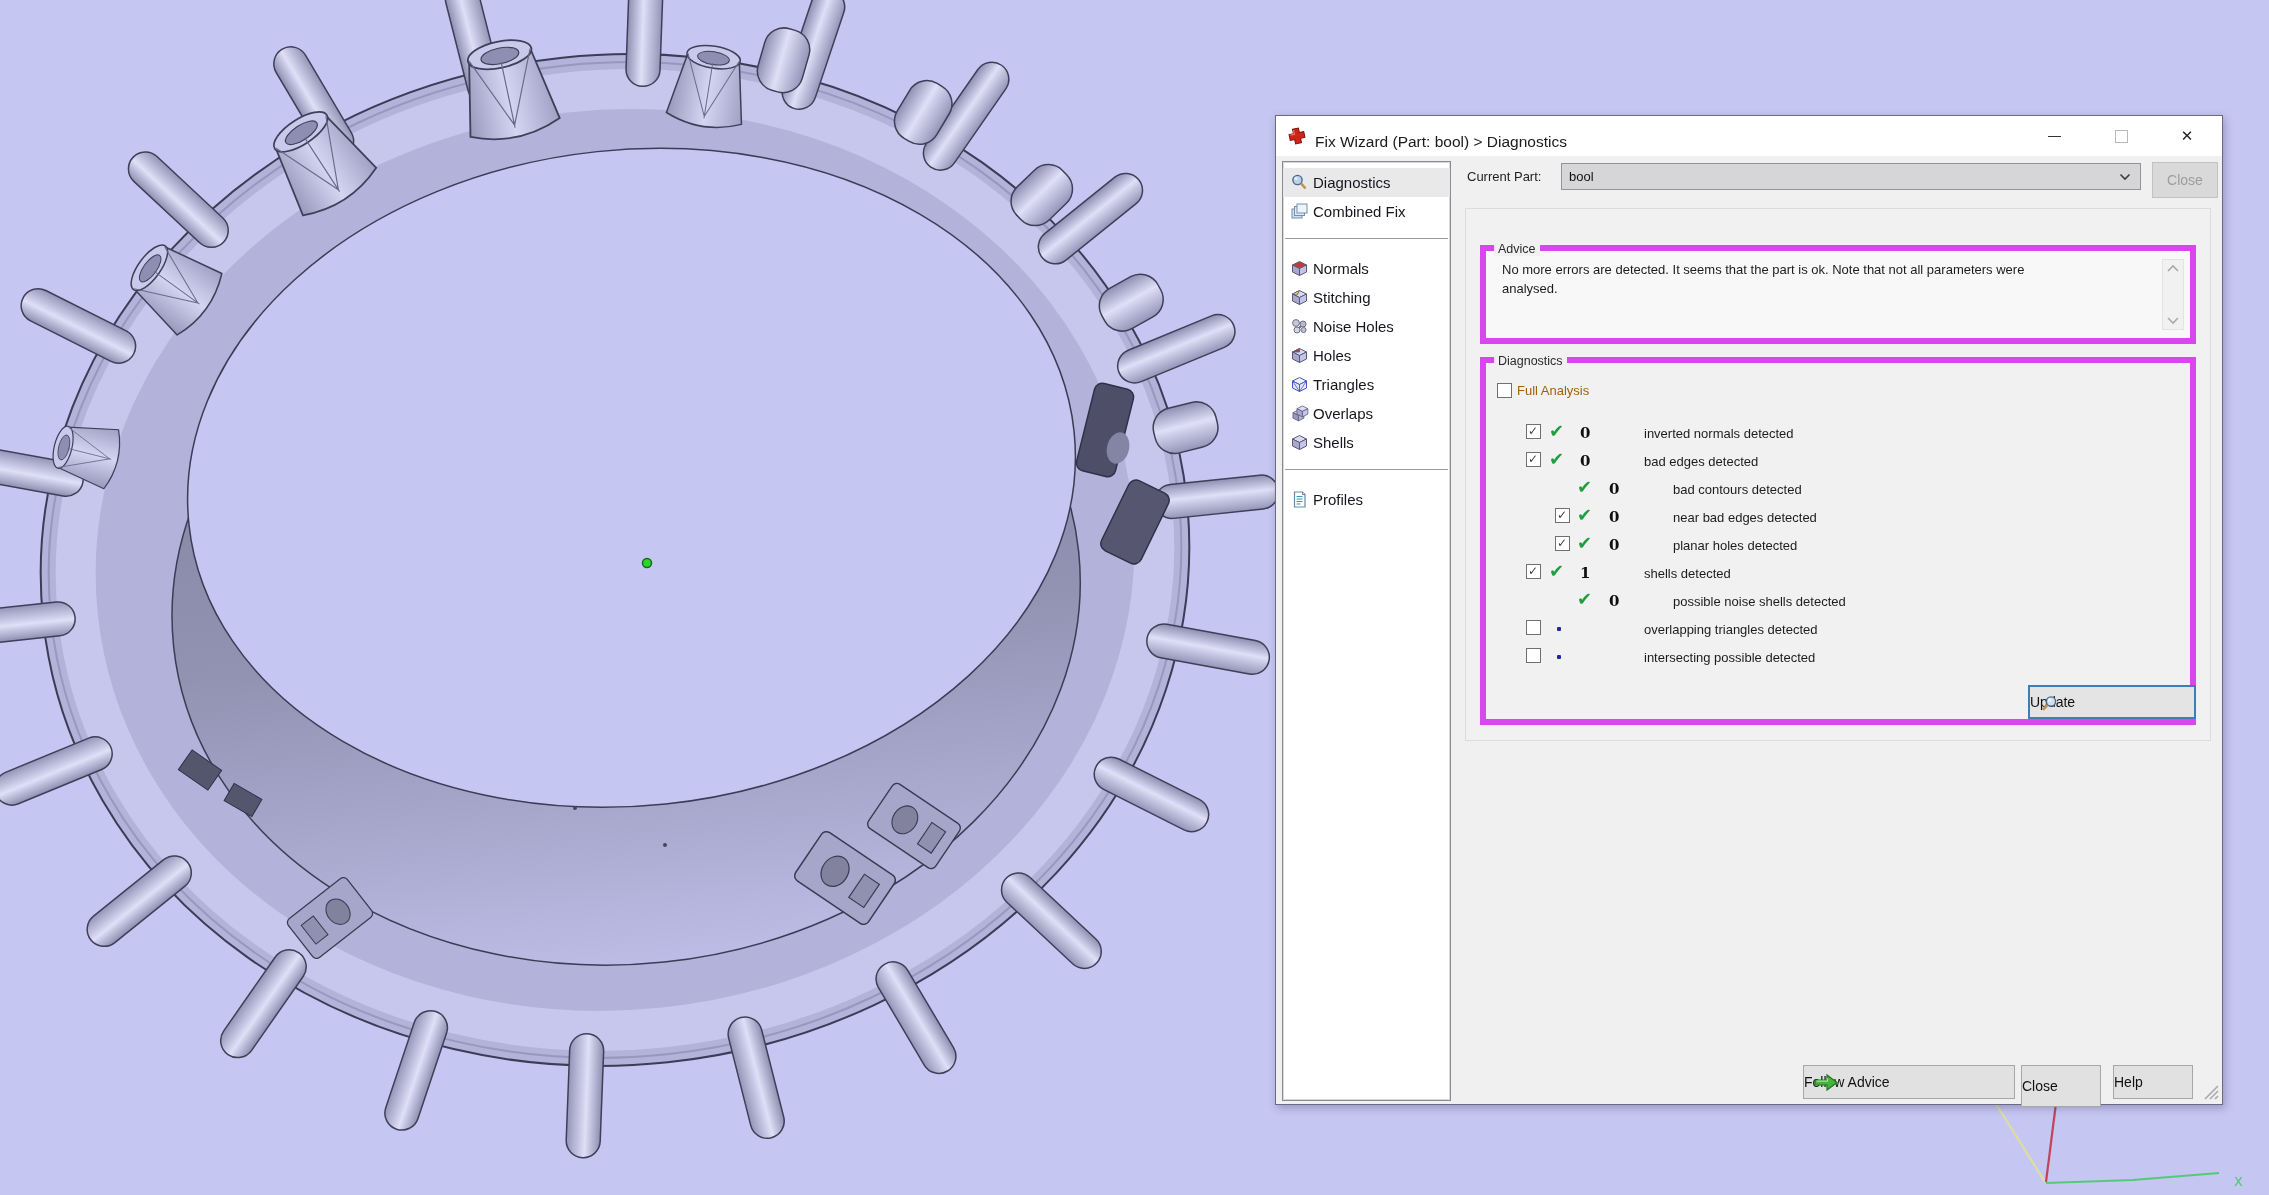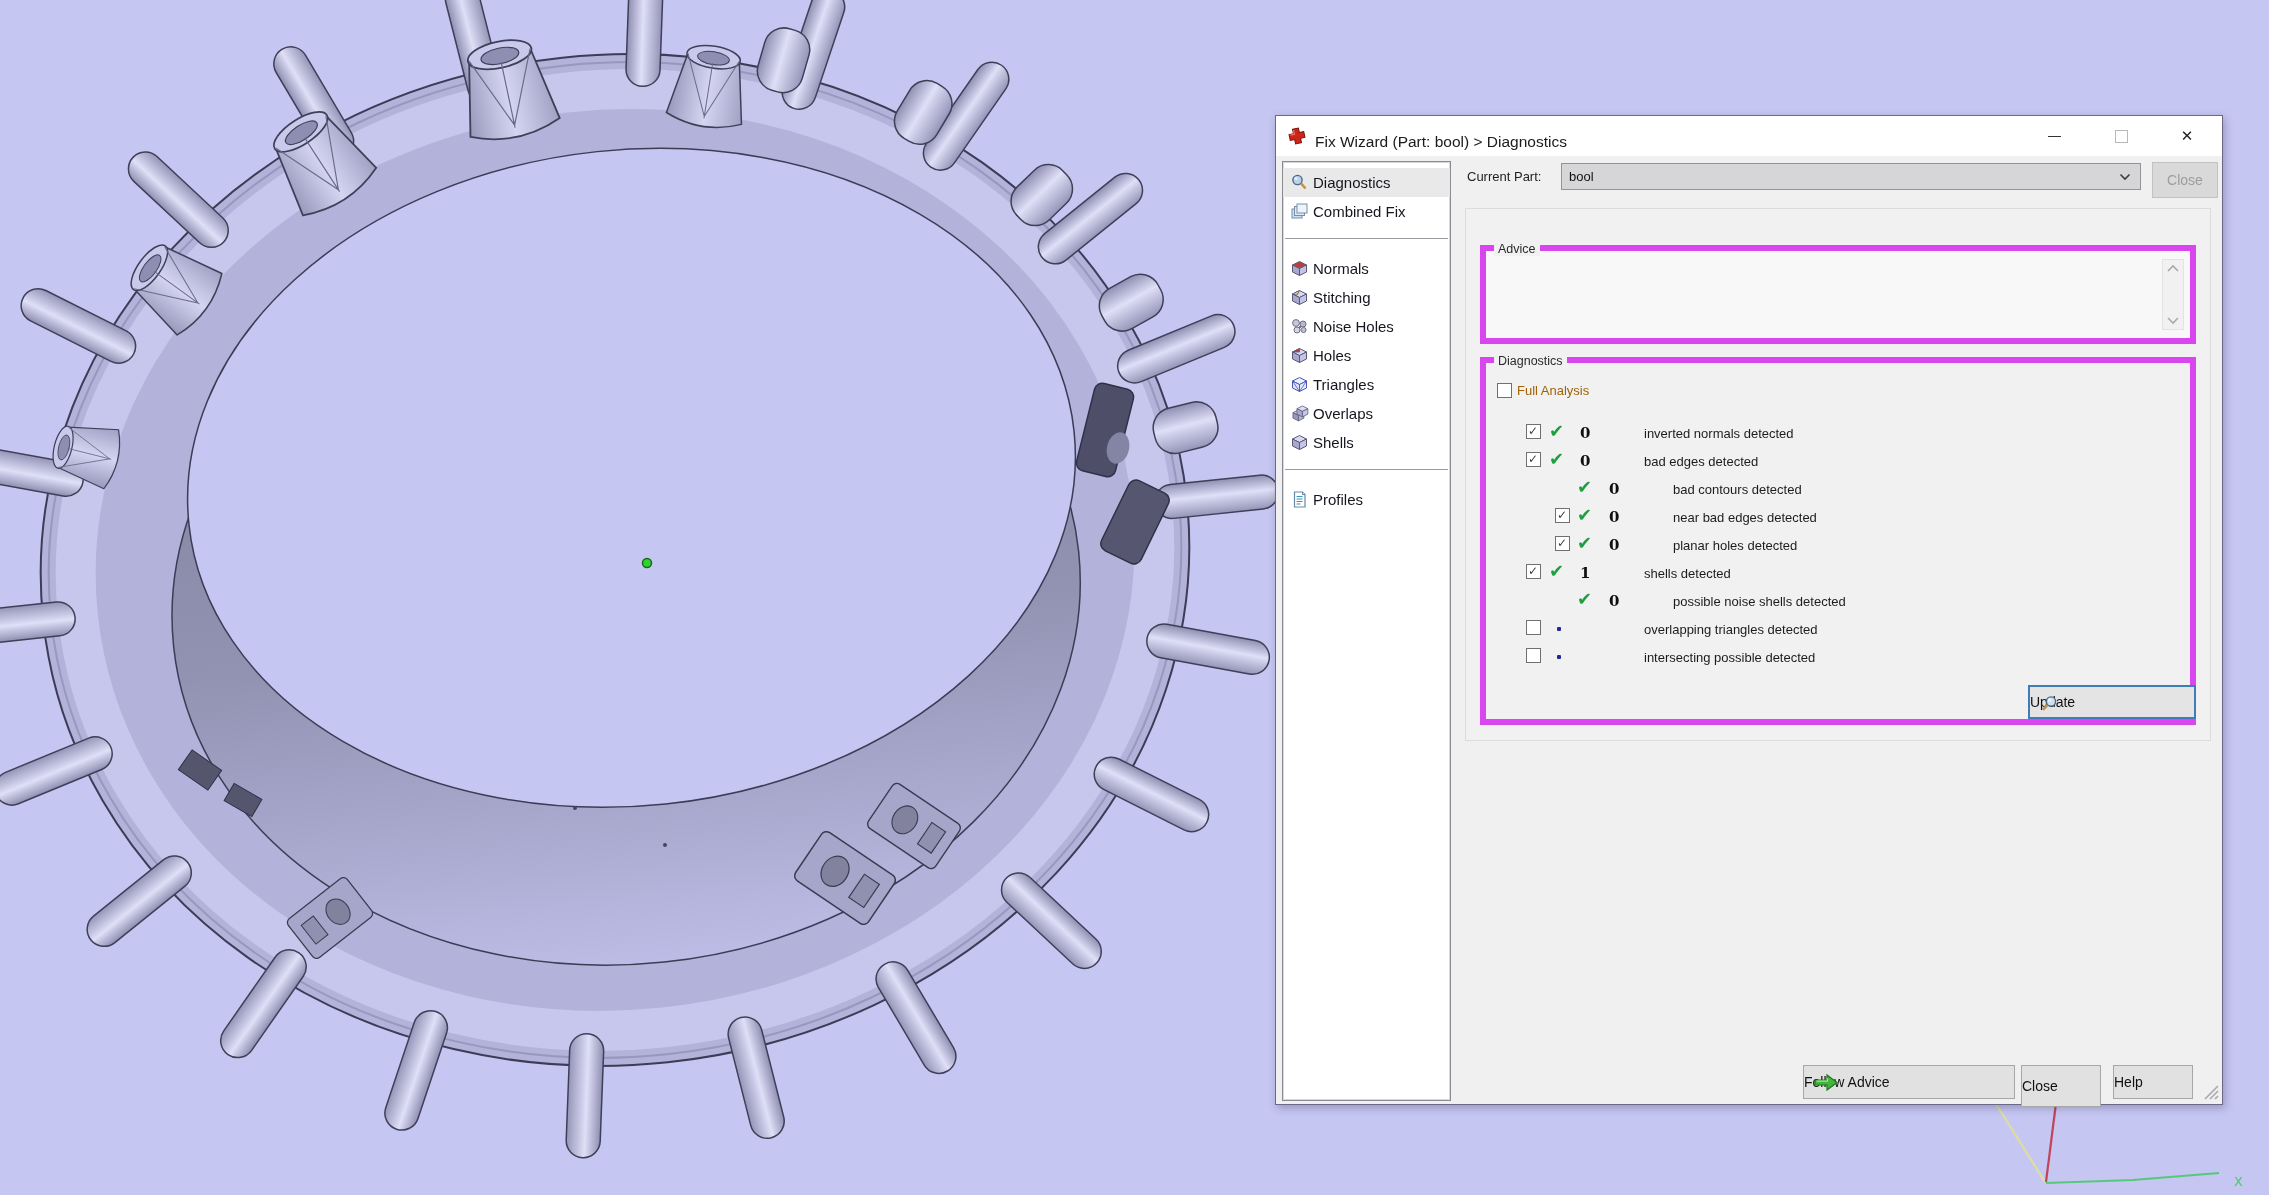--- a/index.html
+++ b/index.html
@@ -306,20 +306,21 @@
     <svg class="chev" viewBox="0 0 12 8">
       <polyline points="1.5,1.5 6,6 10.5,1.5" fill="none" stroke="#3c3c44" stroke-width="1.6"></polyline>
     </svg>
   </div>
   <div class="btn-next">Close</div>
 
   <div class="ogroup">
 
     <div class="gbox gb-adv">
       <span class="glabel">Advice</span>
+      <div class="adv-text">No more errors are detected. It seems that the part is ok. Note that not all parameters were analysed.</div>
       <div class="adv-scroll">
         <svg width="14" height="9" viewBox="0 0 14 9">
           <polyline points="2,7 7,2 12,7" fill="none" stroke="#a8a8b0" stroke-width="1.6"></polyline>
         </svg>
         <svg width="14" height="9" viewBox="0 0 14 9">
           <polyline points="2,2 7,7 12,2" fill="none" stroke="#a8a8b0" stroke-width="1.6"></polyline>
         </svg>
       </div>
     </div>
 

